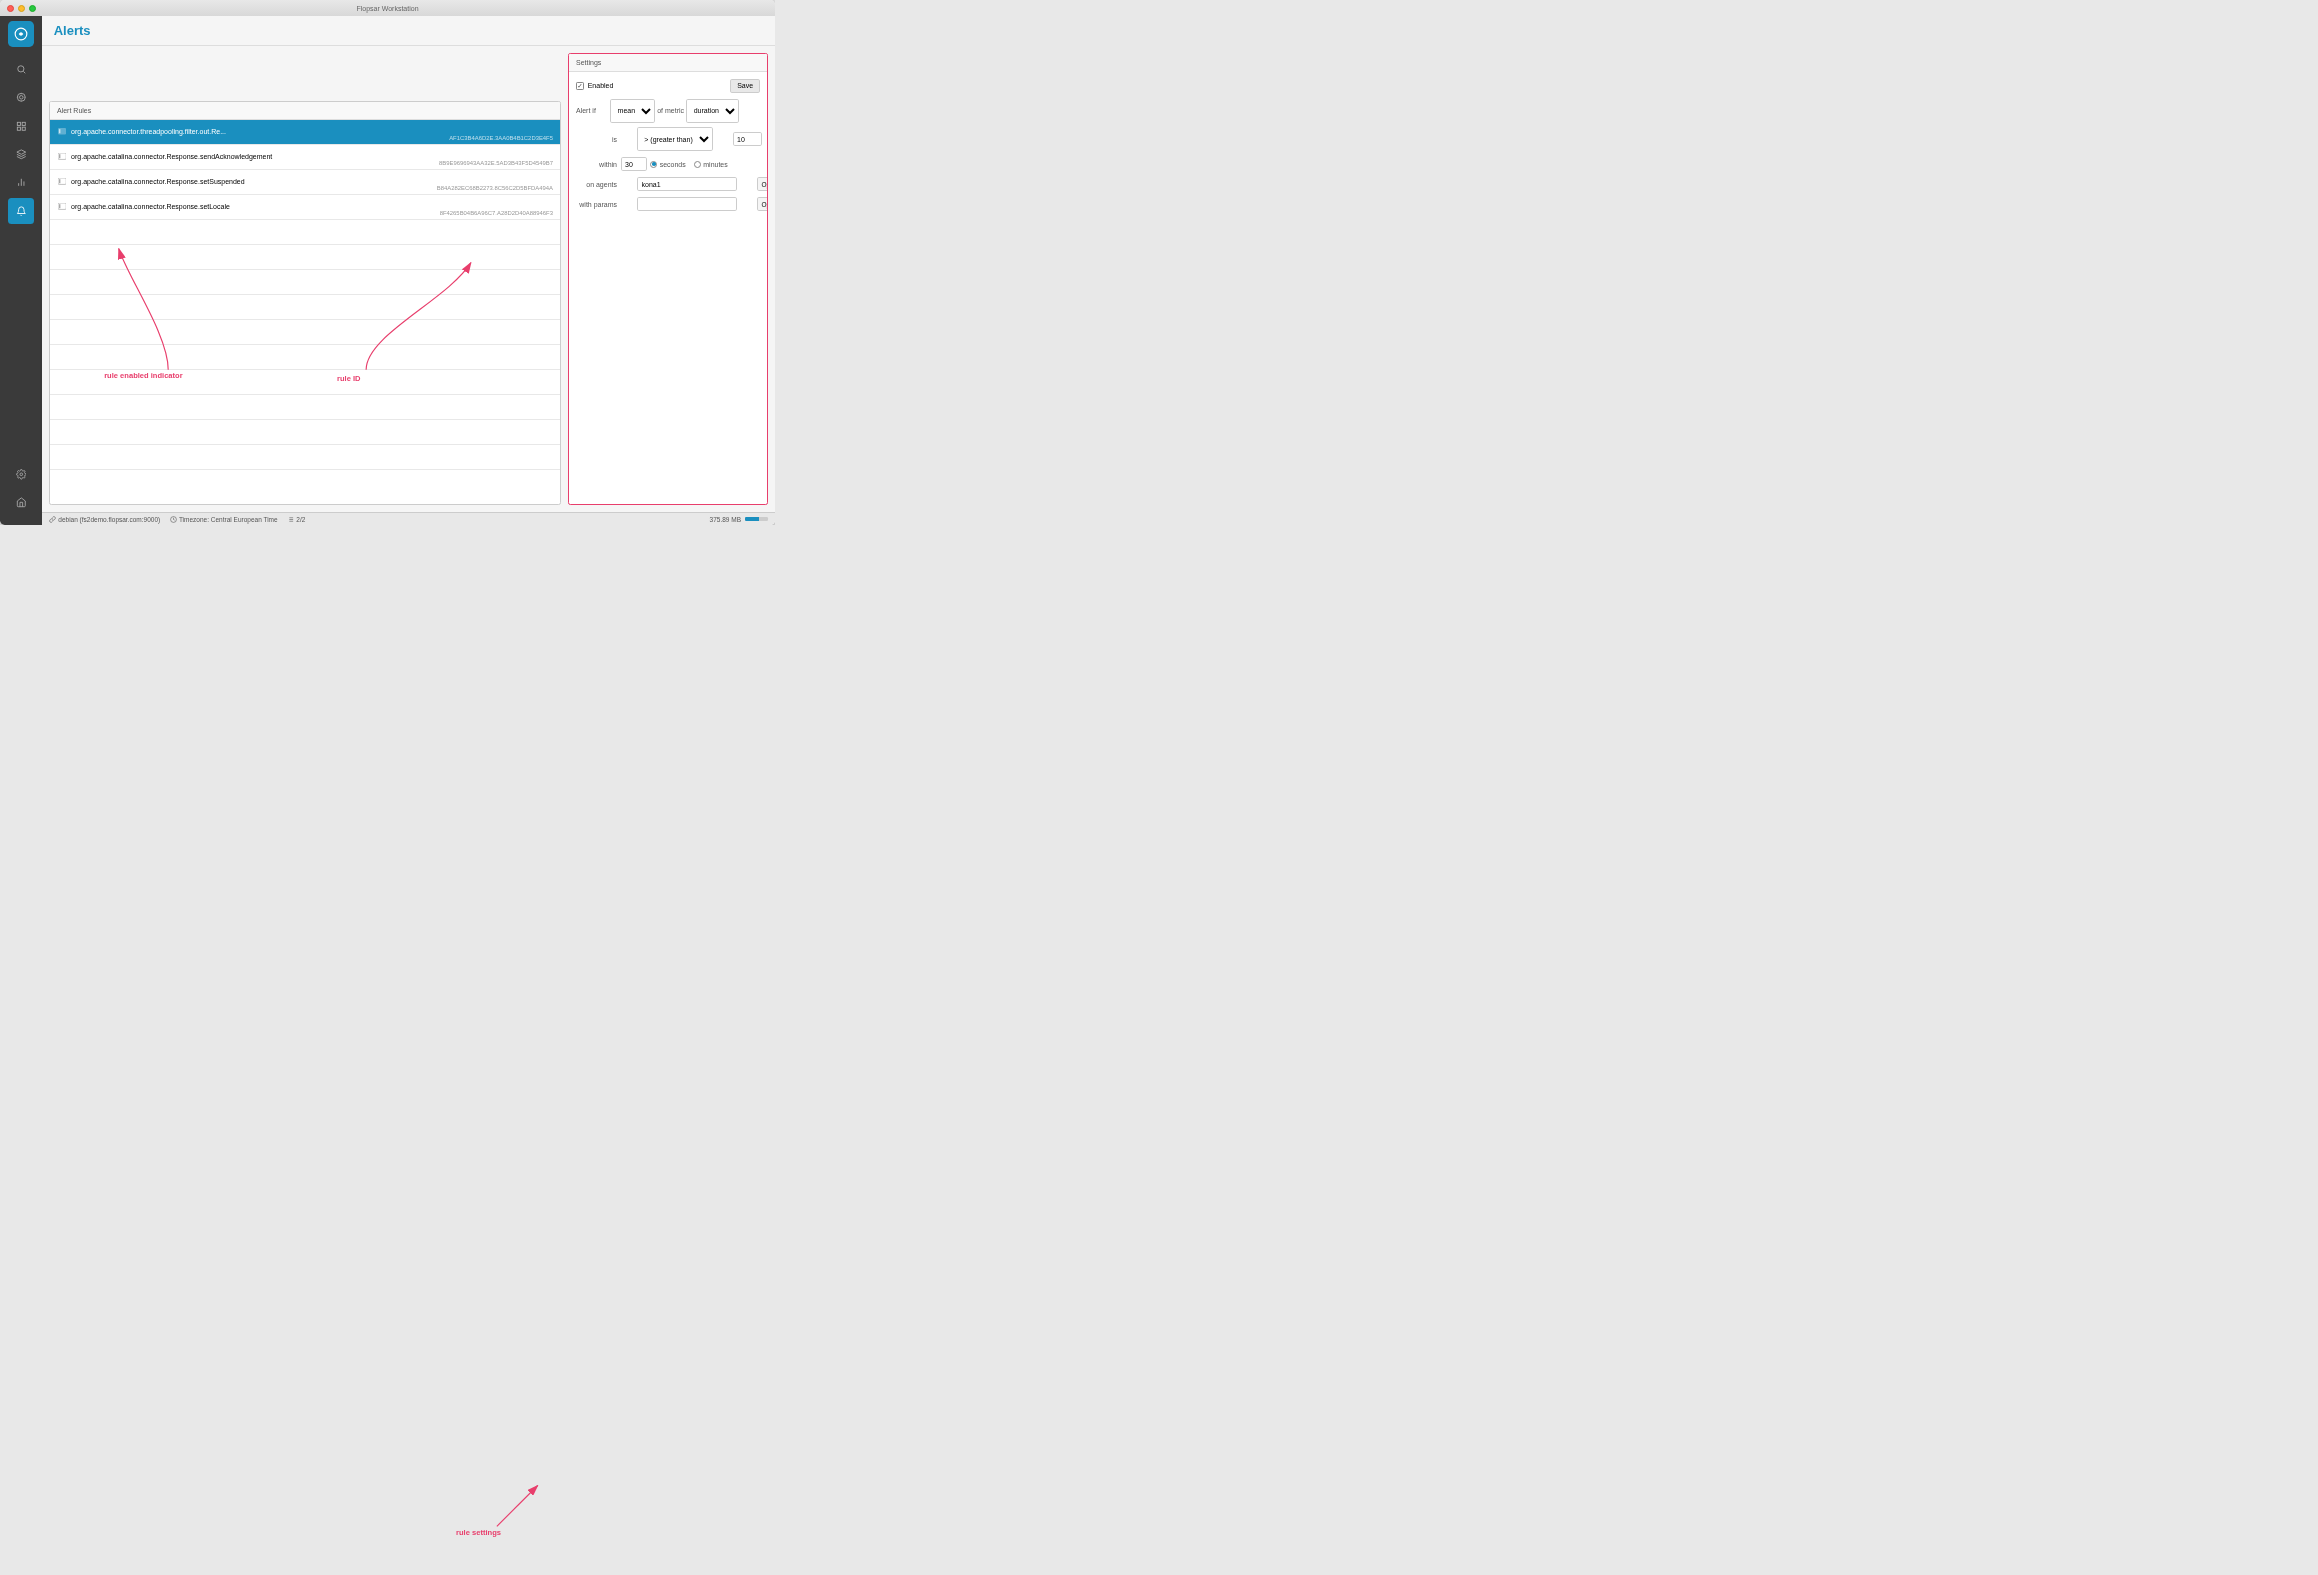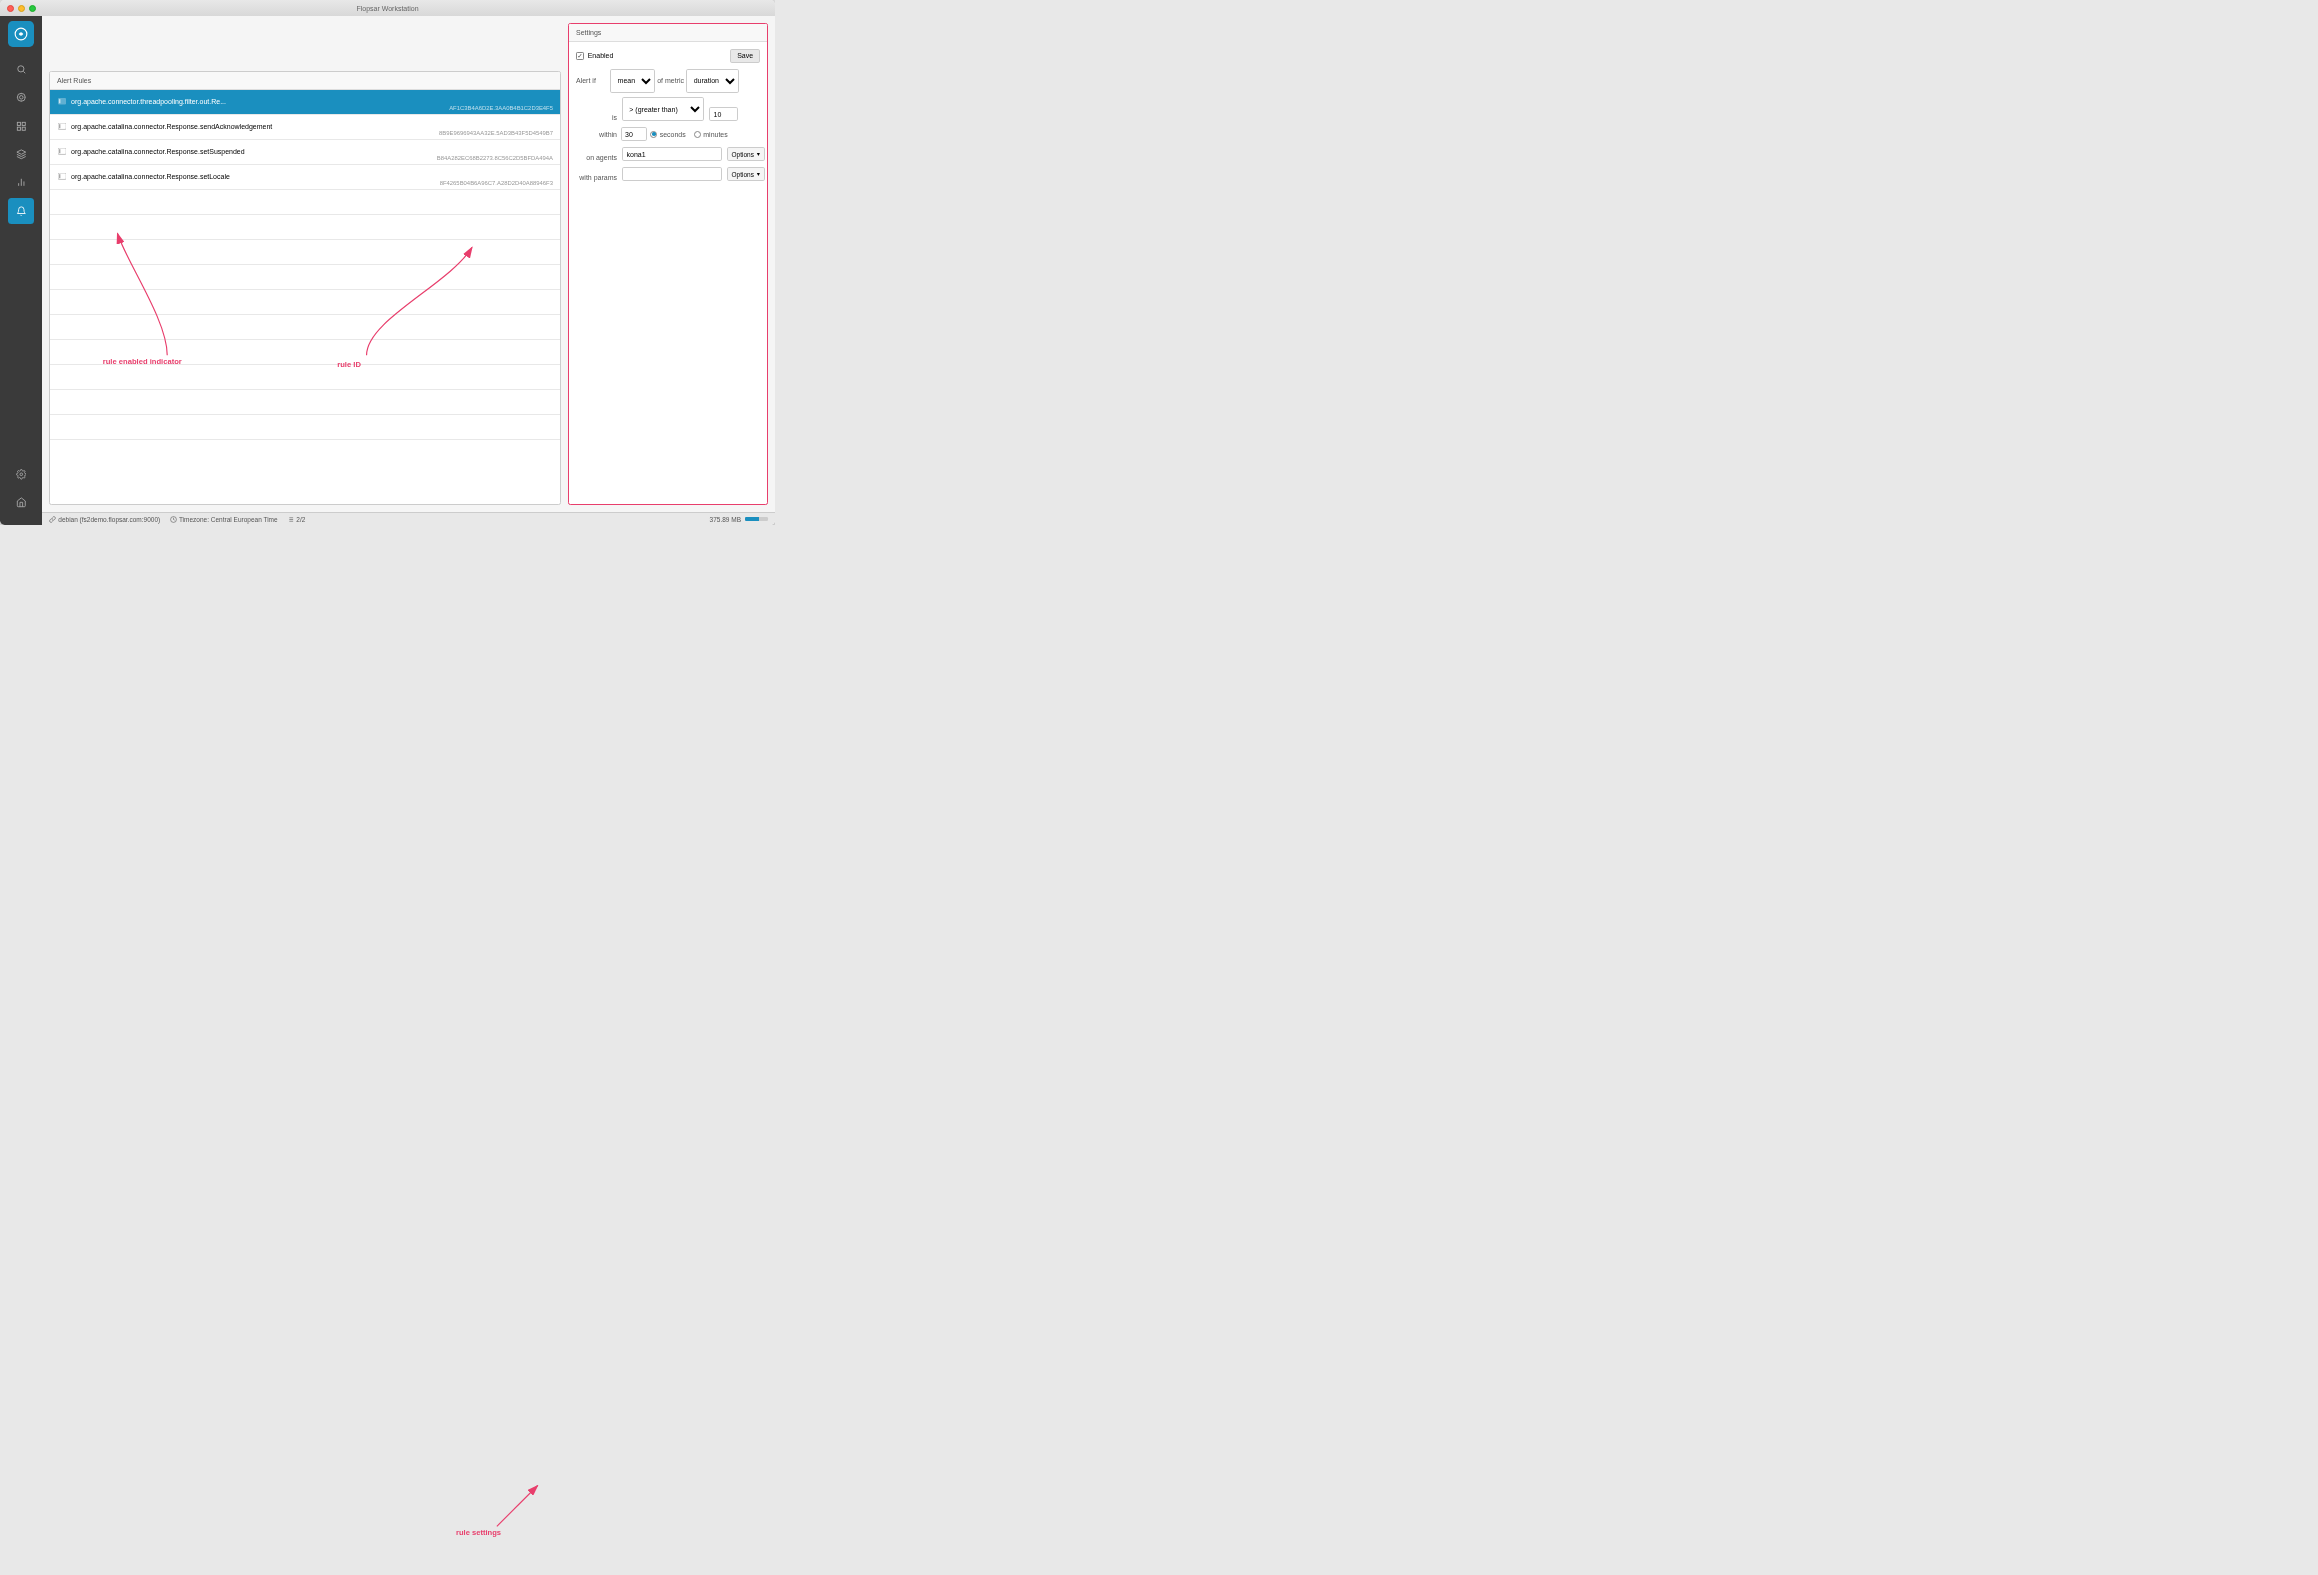--- a/index.html
+++ b/index.html
@@ -248,23 +248,23 @@
     }
 
     .settings-body {
       padding: 7px;
       flex: 1;
       overflow-y: auto;
     }
 
     .settings-row {
       display: flex;
-      align-items: flex-end;
+      align-items: center;
       margin-bottom: 5.9px;
-      gap: 5px;
+      gap: 20px;
     }
 
     .settings-label {
       font-size: 7px;
       color: #555;
       min-width: 41px;
       text-align: right;
     }
 
     .settings-input {
@@ -529,20 +529,23 @@
           <svg width="10.6" height="10.6" viewBox="0 0 24 24" fill="none" stroke="currentColor" stroke-width="2">
             <path d="M3 9l9-7 9 7v11a2 2 0 0 1-2 2H5a2 2 0 0 1-2-2z"></path>
               <polyline points="9 22 9 12 15 12 15 22"></polyline>
           </svg>
         </div>
       </div>
     </div>
 
     <div class="content-area">
 
+      <div class="page-header">
+        <div class="page-title">Alerts</div>
+      </div>
 
       <div class="main-content">
 
         <div class="alert-rules-panel">
           <div class="panel-header">Alert Rules</div>
           <div class="rules-list">
 
             <div class="rule-row selected">
               <div class="rule-enabled-icon">
                 <svg viewBox="0 0 14 14" fill="none" xmlns="http://www.w3.org/2000/svg">

